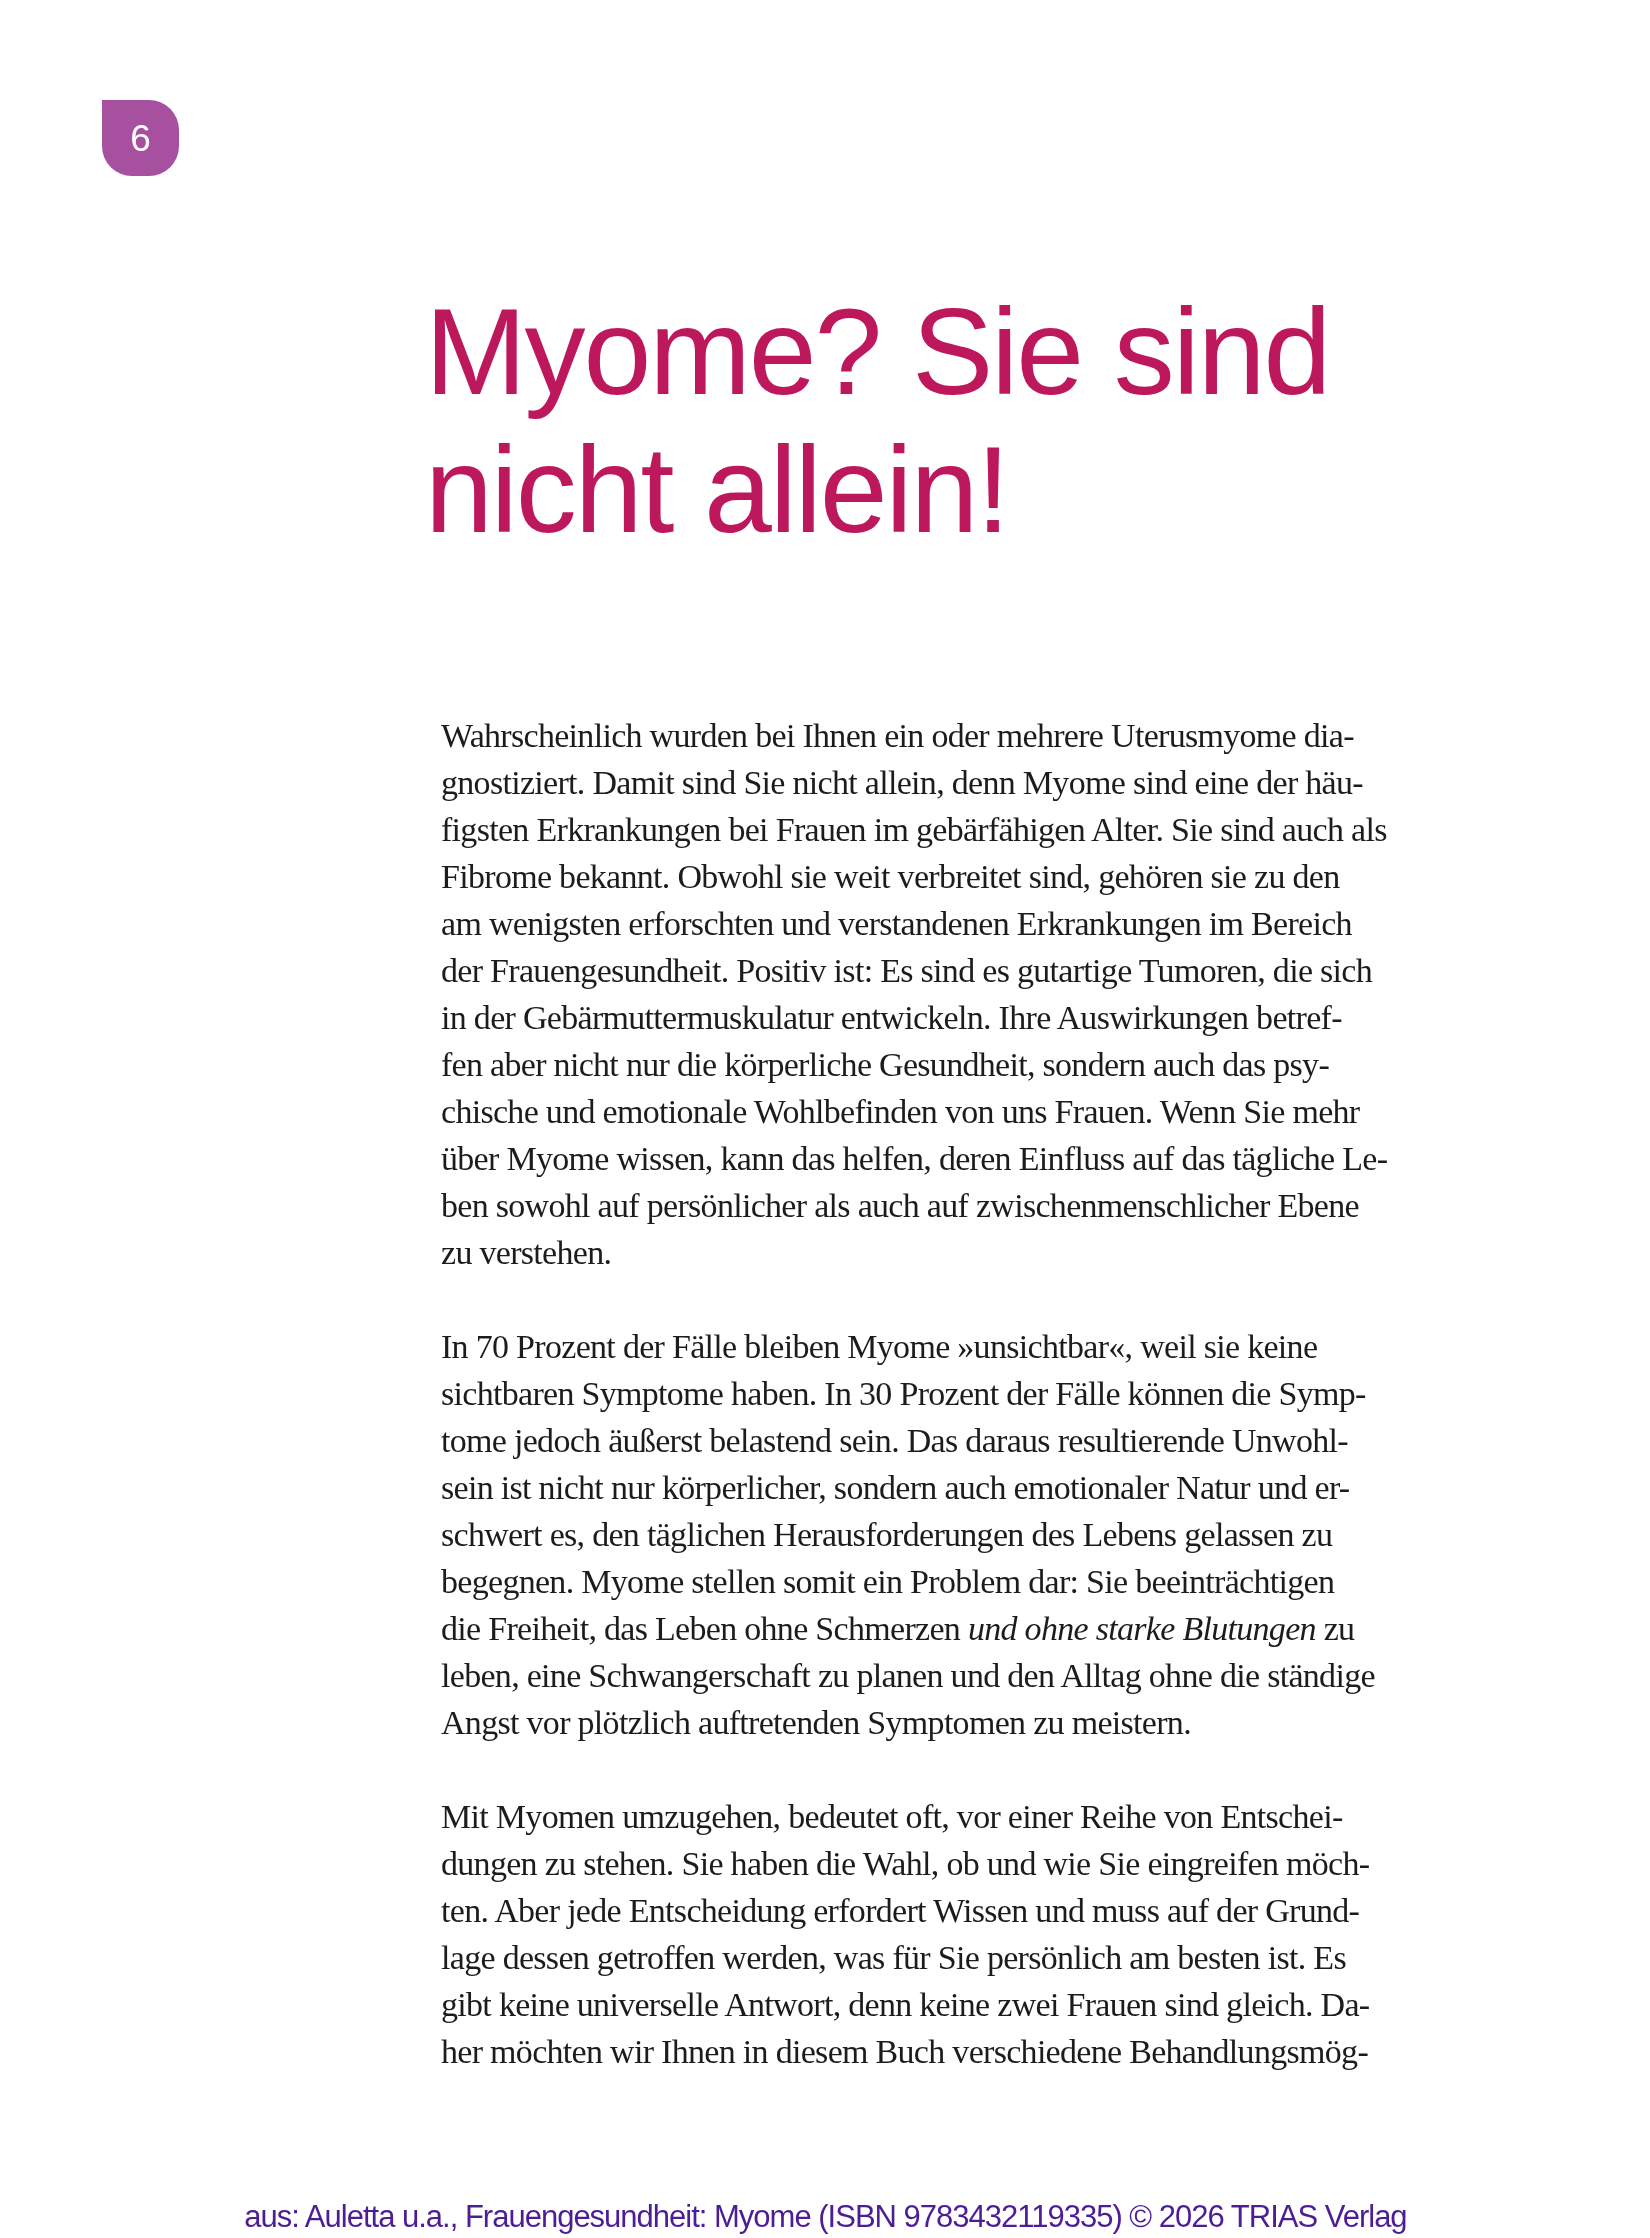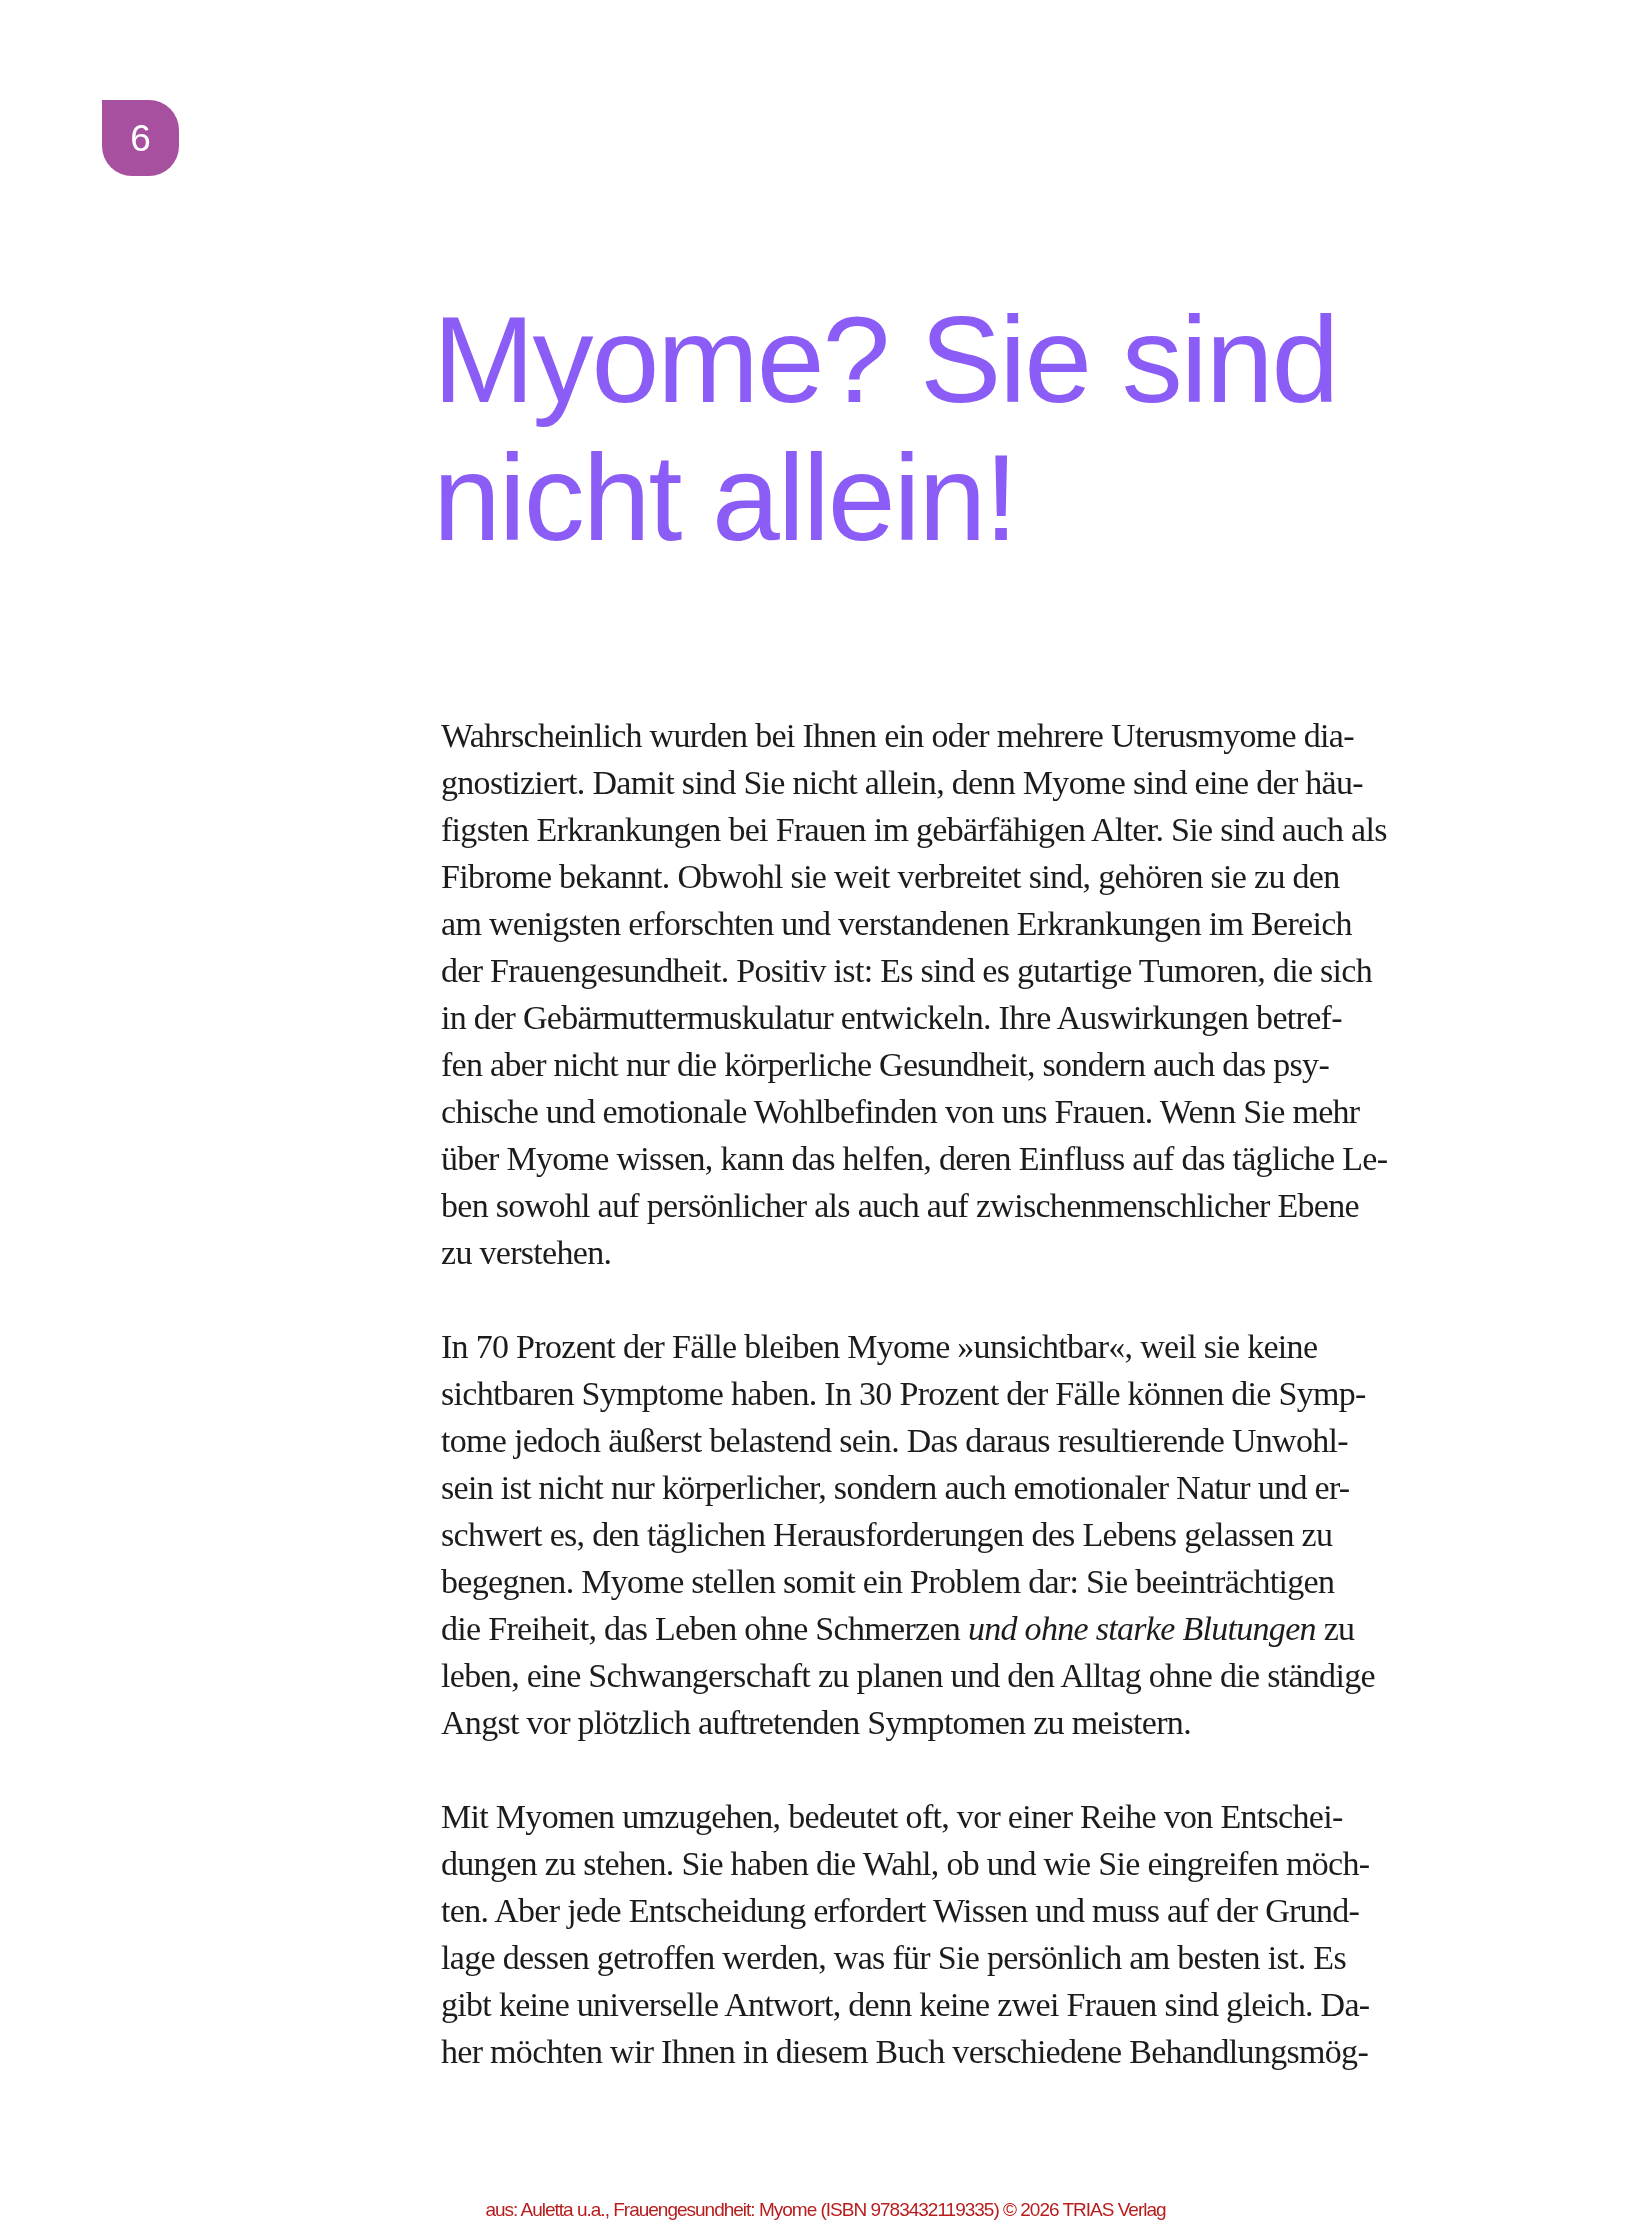--- a/index.html
+++ b/index.html
@@ -26,27 +26,27 @@
   .badge-number {
     color: #ffffff;
     font-family: "Liberation Sans", sans-serif;
     font-size: 37px;
     line-height: 1;
   }
   .title {
     position: absolute;
     left: 421px;
     top: 279px;
-    margin: 12px;
+    margin: 4px;
     font-family: "Liberation Sans", sans-serif;
     font-weight: 400;
     font-size: 122px;
     line-height: 138px;
     letter-spacing: -2.1px;
-    color: #8b5cf6;
+    color: #be185d;
     white-space: pre-line;
   }
   .body-col {
     position: absolute;
     left: 429px;
     top: 712px;
     right: 27.5px;
     font-size: 34px;
     line-height: 47px;
     letter-spacing: -0.7px;
@@ -58,23 +58,23 @@
     white-space: pre-line;
   }
   .body-col em { }
   .footer {
     position: absolute;
     left: 0;
     right: 0;
     top: 2199px;
     text-align: center;
     font-family: "Liberation Sans", sans-serif;
-    font-size: 19px;
+    font-size: 31px;
     letter-spacing: -1px;
-    color: #b91c1c;
+    color: #4c1d95;
   }
 </style>
 </head>
 <body>
 
 <div class="page">
 
   <div class="badge">
     <span class="badge-number">6</span>
   </div>

